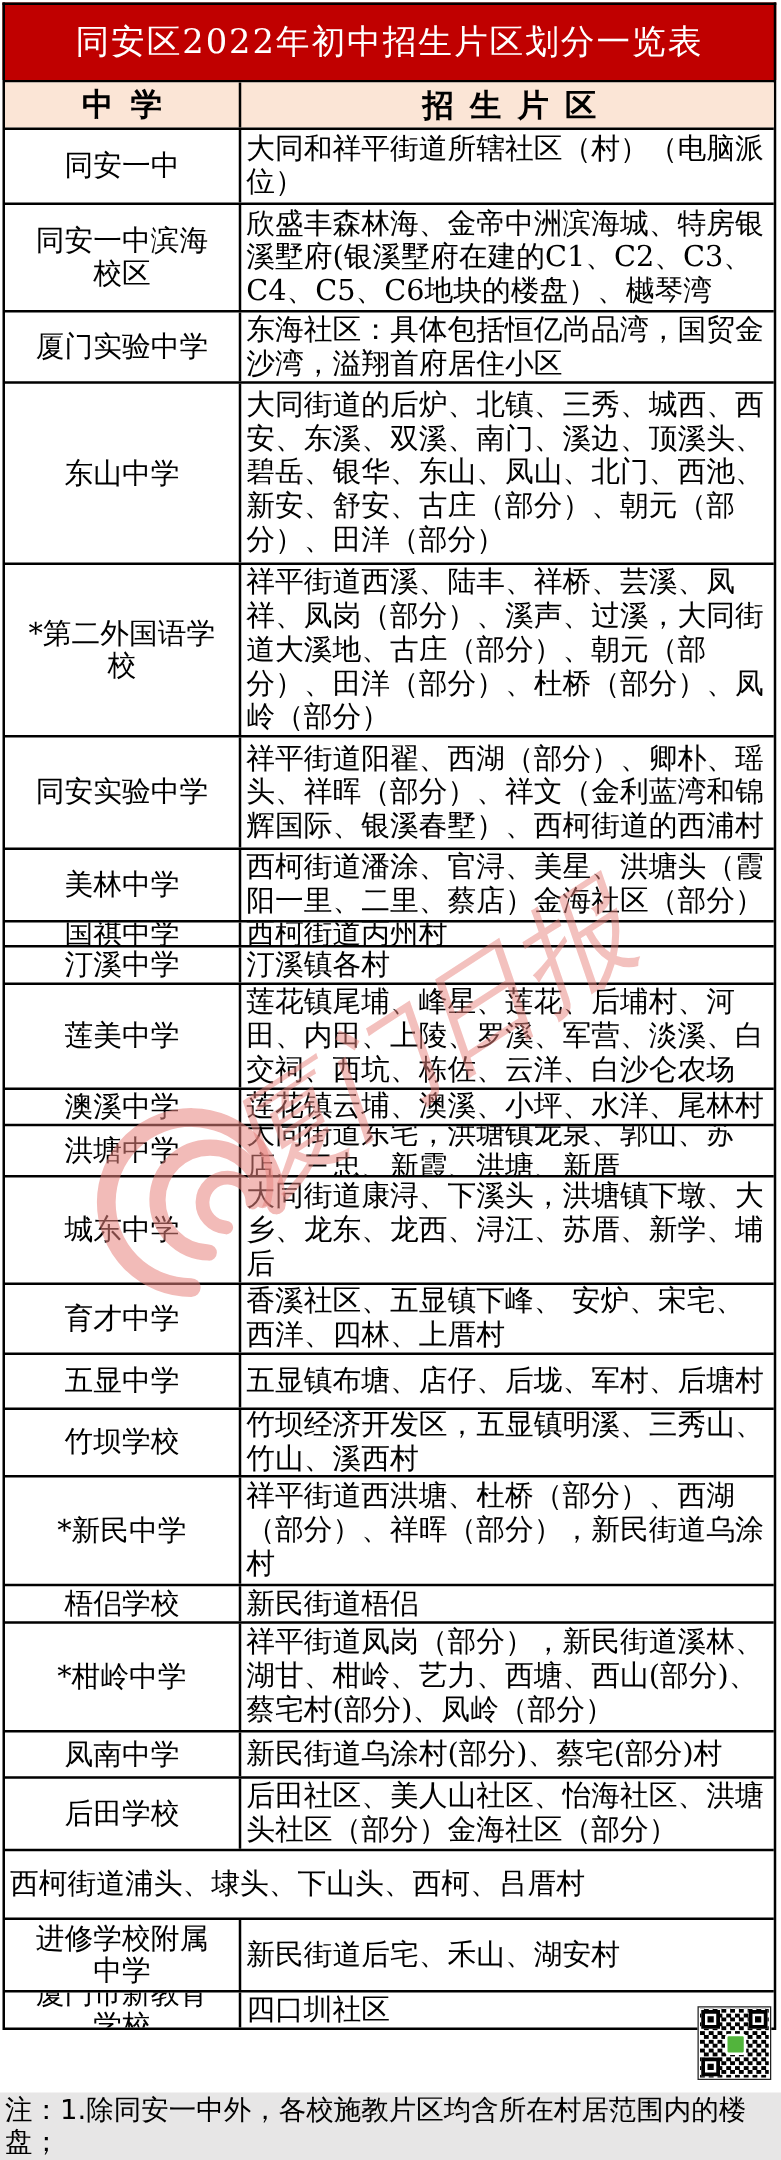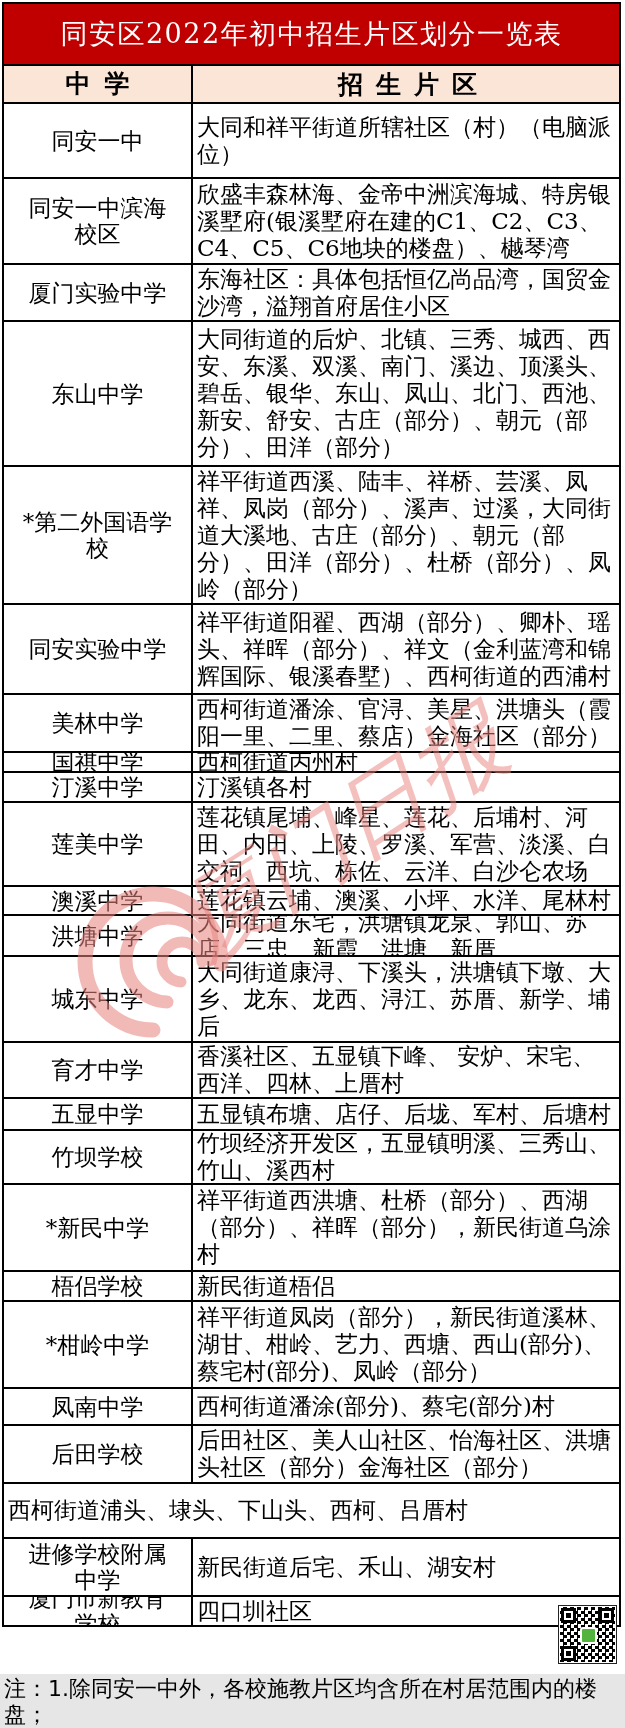--- a/index.html
+++ b/index.html
@@ -65,21 +65,21 @@
 
 <div class="sheet">
   <div class="title-bar">同安区2022年初中招生片区划分一览表</div>
 
   <div class="grid-table">
     <div class="trow header-row">
       <div class="c1">中学</div>
       <div class="c2">招生片区</div>
     </div>
 
-    <div class="trow" style="height:75px">
+    <div class="trow" style="height:60px">
       <div class="c1">同安一中</div>
       <div class="c2">大同和祥平街道所辖社区（村）（电脑派位）</div>
     </div>
     <div class="trow" style="height:86px">
       <div class="c1">同安一中滨海校区</div>
       <div class="c2">欣盛丰森林海、金帝中洲滨海城、特房银溪墅府(银溪墅府在建的C1、C2、C3、C4、C5、C6地块的楼盘）、樾琴湾</div>
     </div>
     <div class="trow" style="height:57px">
       <div class="c1">厦门实验中学</div>
       <div class="c2">东海社区：具体包括恒亿尚品湾，国贸金沙湾，溢翔首府居住小区</div>
@@ -121,21 +121,21 @@
       <div class="c2">大同街道东宅，洪塘镇龙泉、郭山、苏店、三忠、新霞、洪塘、新厝</div>
     </div>
     <div class="trow" style="height:86px">
       <div class="c1">城东中学</div>
       <div class="c2">大同街道康浔、下溪头，洪塘镇下墩、大乡、龙东、龙西、浔江、苏厝、新学、埔后</div>
     </div>
     <div class="trow" style="height:56px">
       <div class="c1">育才中学</div>
       <div class="c2">香溪社区、五显镇下峰、 安炉、宋宅、西洋、四林、上厝村</div>
     </div>
-    <div class="trow" style="height:32px">
+    <div class="trow" style="height:44px">
       <div class="c1">五显中学</div>
       <div class="c2">五显镇布塘、店仔、后垅、军村、后塘村</div>
     </div>
     <div class="trow" style="height:54px">
       <div class="c1">竹坝学校</div>
       <div class="c2">竹坝经济开发区，五显镇明溪、三秀山、竹山、溪西村</div>
     </div>
     <div class="trow" style="height:87px">
       <div class="c1">*新民中学</div>
       <div class="c2">祥平街道西洪塘、杜桥（部分）、西湖（部分）、祥晖（部分），新民街道乌涂村</div>
@@ -143,21 +143,21 @@
     <div class="trow" style="height:30px">
       <div class="c1">梧侣学校</div>
       <div class="c2">新民街道梧侣</div>
     </div>
     <div class="trow" style="height:87px">
       <div class="c1">*柑岭中学</div>
       <div class="c2">祥平街道凤岗（部分），新民街道溪林、湖甘、柑岭、艺力、西塘、西山(部分)、蔡宅村(部分)、凤岭（部分）</div>
     </div>
     <div class="trow" style="height:37px">
       <div class="c1">凤南中学</div>
-      <div class="c2">西柯街道潘涂(部分)、蔡宅(部分)村</div>
+      <div class="c2">新民街道乌涂村(部分)、蔡宅(部分)村</div>
     </div>
     <div class="trow" style="height:58px">
       <div class="c1">后田学校</div>
       <div class="c2">后田社区、美人山社区、怡海社区、洪塘头社区（部分）金海社区（部分）</div>
     </div>
     <div class="trow" style="height:55px">
       <div class="c2">西柯街道浦头、埭头、下山头、西柯、吕厝村</div>
     </div>
     <div class="trow" style="height:58px">
       <div class="c1">进修学校附属中学</div>

